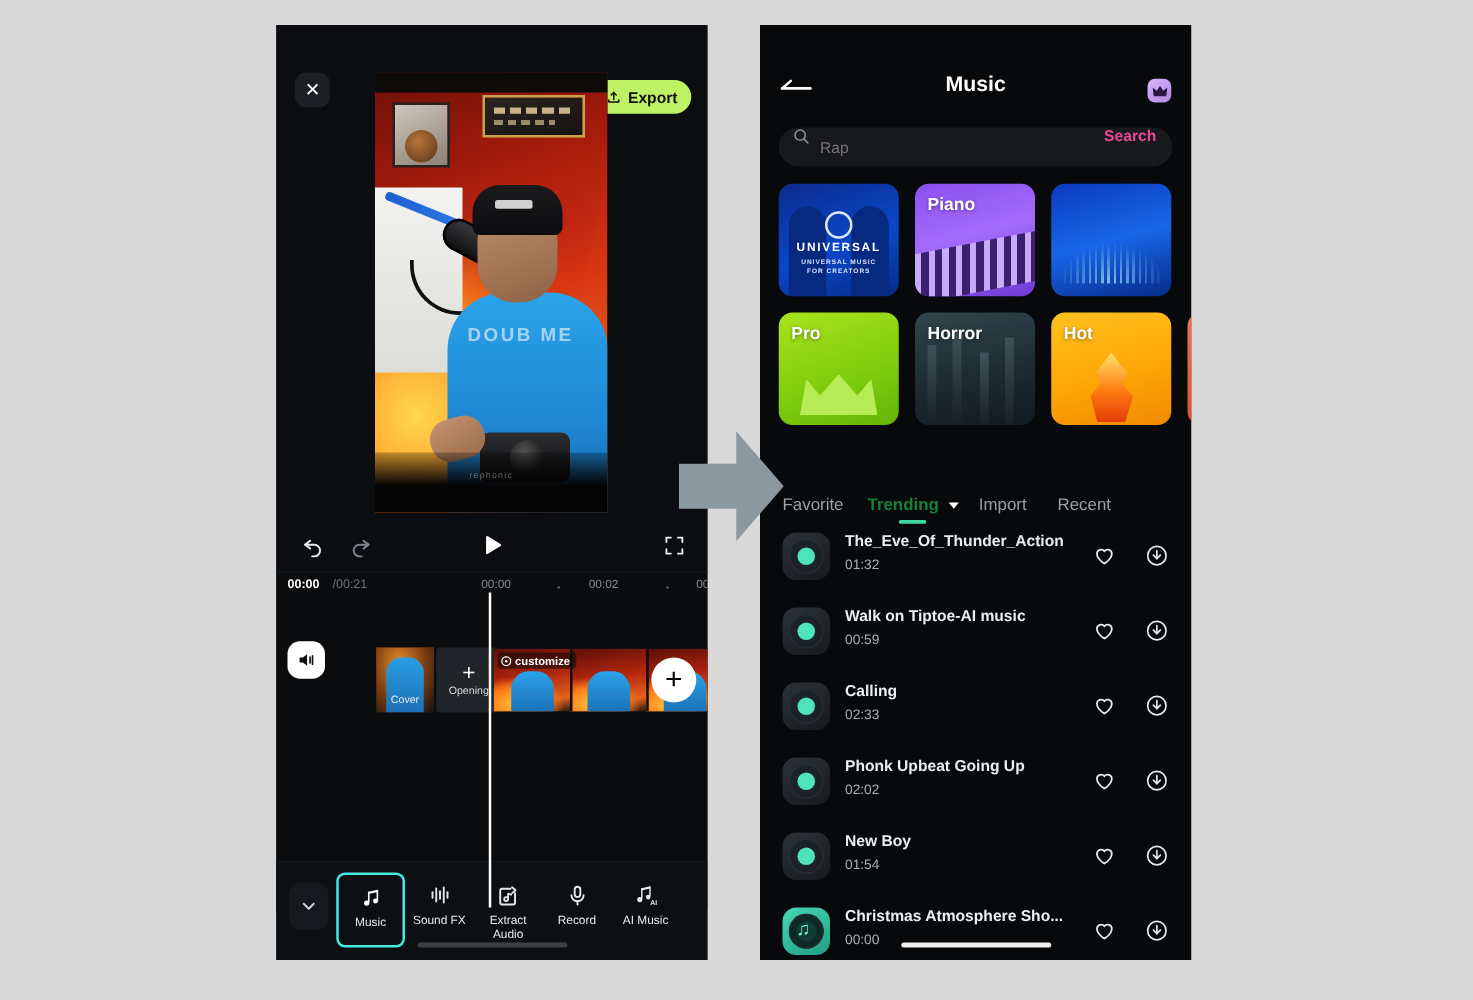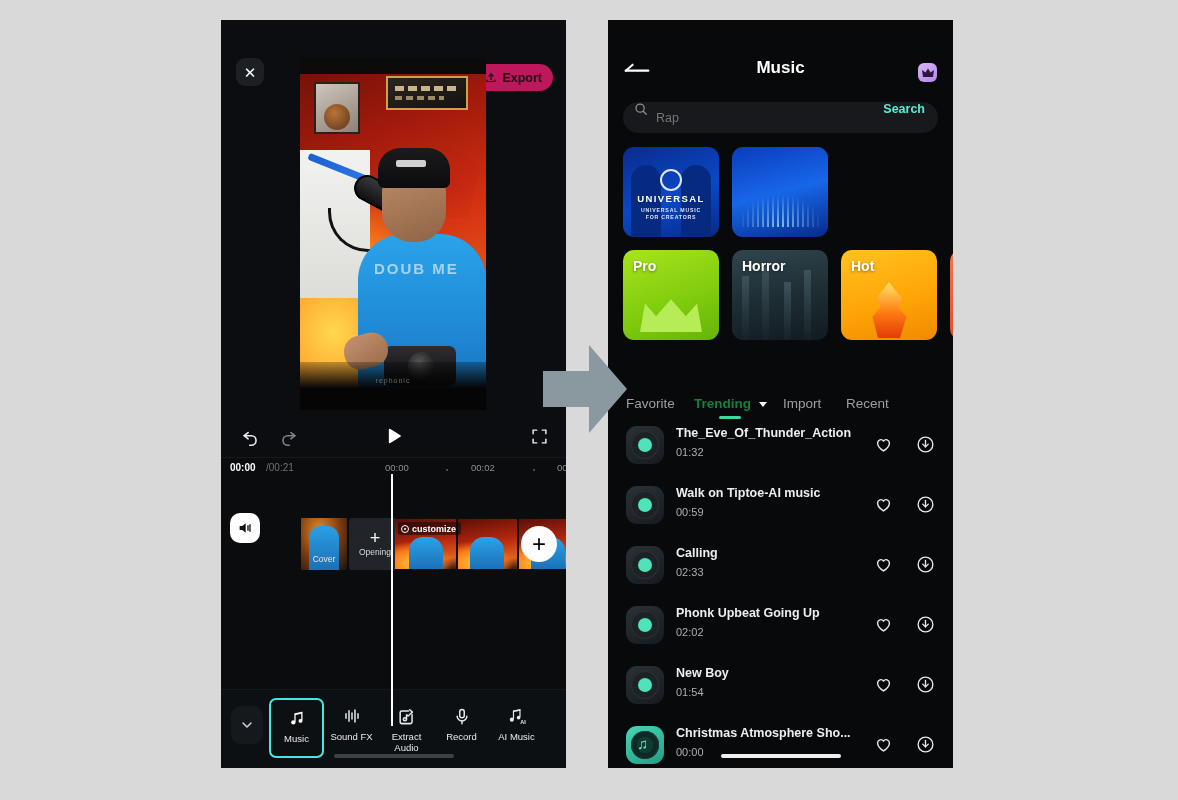--- a/index.html
+++ b/index.html
@@ -26,21 +26,21 @@
   .close-btn {
     position: absolute; left: 15px; top: 38px;
     width: 28px; height: 28px; border-radius: 9px;
     background: #1c1f24; color:#fff;
     display:flex; align-items:center; justify-content:center;
     font-size: 15px; line-height:1;
   }
   .export-btn {
     position: absolute; right: 13px; top: 44px;
     height: 27px; padding: 0 11px; border-radius: 14px;
-    background:#be185d; color:#111;
+    background:#bef264; color:#111;
     display:flex; align-items:center; gap:5px;
     font-size:12.5px; font-weight:700;
   }
   .export-btn svg { width:12px; height:12px; display:block; }
 
   
   .preview {
     position:absolute; left:79px; top:38px; width:186px; height:352px;
     overflow:hidden;
     background:#111;
@@ -175,21 +175,21 @@
   .m-title { position:absolute; left:0; right:0; top:38px; text-align:center; color:#fff;
      font-size:17px; font-weight:600; }
   .m-pro { position:absolute; right:16px; top:43px; width:19px; height:19px; border-radius:6px;
      background:linear-gradient(145deg,#d7b6f6,#b388e8);
      display:flex; align-items:center; justify-content:center; }
 
   .m-search { position:absolute; left:15px; top:82px; right:15px; height:31px; border-radius:16px;
      background:#17191d; display:flex; }
   .m-search .s-ic { margin-left:11px; width:14px; height:14px; color:#8a8f95; }
   .m-search .s-ph { margin-left:8px; color:#82878d; font-size:12.5px; flex:1; }
-  .m-search .s-btn{ margin-right:13px; color:#5eead4; font-size:12.5px; font-weight:700; }
+  .m-search .s-btn{ margin-right:13px; color:#ec4899; font-size:12.5px; font-weight:700; }
 
   .cats { position:absolute; left:15px; top:127px; right:0; }
   .cat-row { display:flex; gap:13px; margin-bottom:13px; }
   .cat { position:relative; width:96px; height:90px; border-radius:11px; overflow:hidden; flex:0 0 auto; }
   .cat .cat-lbl { position:absolute; left:10px; top:8px; color:#fff; font-size:14px; font-weight:700;
      text-shadow:0 1px 3px rgba(0,0,0,.45); z-index:3; }
 
   .c-universal{ background:linear-gradient(160deg,#0b2b8d,#0a48c9 55%,#072a86);}
   .c-universal .sil{position:absolute;bottom:0;width:30px;height:72px;background:#062a7f;border-radius:16px 16px 0 0;}
   .c-universal .sil.a{left:8px;} .c-universal .sil.b{right:8px;}
@@ -500,20 +500,24 @@
     <div class="cats">
       <div class="cat-row">
         <div class="cat c-universal">
           <div class="sil a"></div>
           <div class="sil b"></div>
           <div class="globe"></div>
           <div class="u1">UNIVERSAL</div>
           <div class="u2" style="white-space:pre-line">UNIVERSAL MUSIC
 FOR CREATORS</div>
         </div>
+        <div class="cat c-piano">
+          <div class="cat-lbl">Piano</div>
+          <div class="keys"></div>
+        </div>
         <div class="cat c-bedge">
 
           <div class="wave"></div>
         </div>
       </div>
 
       <div class="cat-row">
         <div class="cat c-pro">
           <div class="cat-lbl">Pro</div>
           <div class="crown"></div>

